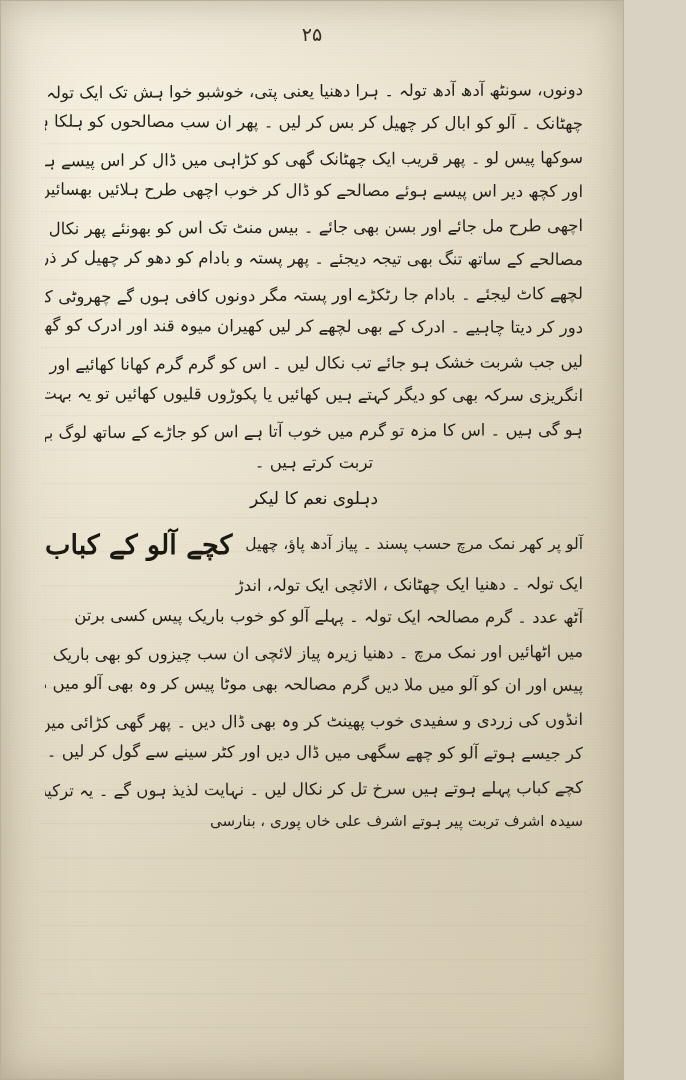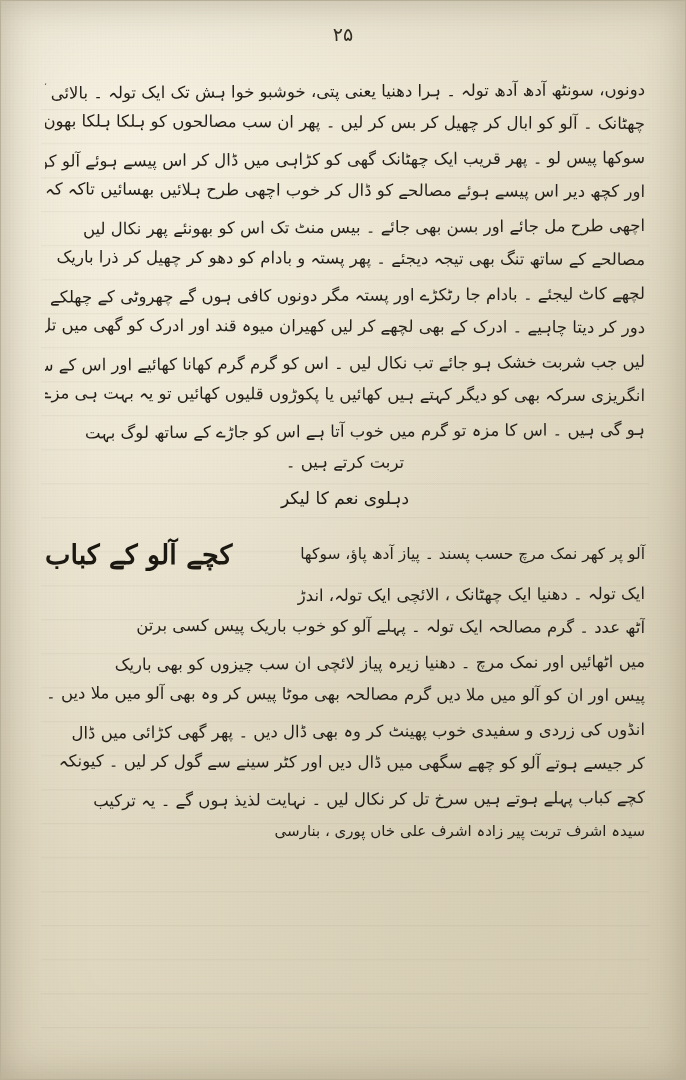--- a/index.html
+++ b/index.html
@@ -8,21 +8,21 @@
     background: #d8d2c2;
   }
   body {
     width: 686px;
     height: 1080px;
     overflow: hidden;
     font-family: "DejaVu Sans", sans-serif;
   }
   .page {
     position: relative;
-    width: 686px;
+    width: 624px;
     height: 1080px;
     background: #e7e0cd;
     background-image:
       radial-gradient(ellipse at 20% 15%, rgba(255,252,240,0.55), rgba(255,252,240,0) 55%),
       radial-gradient(ellipse at 80% 85%, rgba(196,186,160,0.35), rgba(196,186,160,0) 60%),
       linear-gradient(160deg, #ece5d2 0%, #e4dcc6 45%, #ddd4bc 100%);
     box-sizing: border-box;
     border: 1px solid #b9b09a;
     overflow: hidden;
   }
@@ -95,21 +95,21 @@
     text-align-last: center;
   }
 
   .recipe-heading-row {
     display: flex;
     flex-direction: row-reverse;
     align-items: center;
     justify-content: space-between;
     height: 46px;
     direction: rtl;
-    margin-top: 16px;
+    margin-top: 6px;
   }
   .recipe-title {
     font-family: "DejaVu Serif", serif;
     font-size: 27px;
     font-weight: bold;
     color: #1b1812;
     white-space: nowrap;
     letter-spacing: -1px;
   }
   .recipe-ingredients-right {
@@ -204,21 +204,21 @@
         <span>ہو گی ہیں ۔ اس کا مزہ تو گرم میں خوب آتا ہے اس کو جاڑے کے ساتھ لوگ بہت</span>
       </div>
     <div class="line center-line">
         <span>تربت کرتے ہیں ۔</span>
       </div>
 
     <div class="section-label">دہلوی نعم کا لیکر</div>
 
     <div class="recipe-heading-row">
       <span class="recipe-title">کچے آلو کے کباب</span>
-      <span class="recipe-ingredients-right">آلو پر کھر نمک مرچ حسب پسند ۔ پیاز آدھ پاؤ، سوکھا</span>
+      <span class="recipe-ingredients-right">آلو پر کھر نمک مرچ حسب پسند ۔ پیاز آدھ پاؤ، چھیل</span>
     </div>
     <div class="line">
         <span>ایک تولہ ۔ دھنیا ایک چھٹانک ، الائچی ایک تولہ، اندڑ</span>
       </div>
 
     <div class="line">
         <span>آٹھ عدد ۔ گرم مصالحہ ایک تولہ ۔ پہلے آلو کو خوب باریک پیس کسی برتن</span>
       </div>
     <div class="line">
         <span>میں اٹھائیں اور نمک مرچ ۔ دھنیا زیرہ پیاز لائچی ان سب چیزوں کو بھی باریک</span>
@@ -230,18 +230,18 @@
         <span>انڈوں کی زردی و سفیدی خوب پھینٹ کر وہ بھی ڈال دیں ۔ پھر گھی کڑائی میں ڈال</span>
       </div>
     <div class="line">
         <span>کر جیسے ہوتے آلو کو چھے سگھی میں ڈال دیں اور کٹر سینے سے گول کر لیں ۔ کیونکہ</span>
       </div>
     <div class="line">
         <span>کچے کباب پہلے ہوتے ہیں سرخ تل کر نکال لیں ۔ نہایت لذیذ ہوں گے ۔ یہ ترکیب</span>
       </div>
 
     <div class="signature-line">
-      <span>سیدہ اشرف تربت پیر زادہ اشرف علی خاں پوری ، بنارسی</span>
+      <span>سیدہ اشرف تربت پیر ہوتے اشرف علی خاں پوری ، بنارسی</span>
     </div>
   </div>
 
   <div class="edge-shadow"></div>
 </div>
 
 </body></html>

